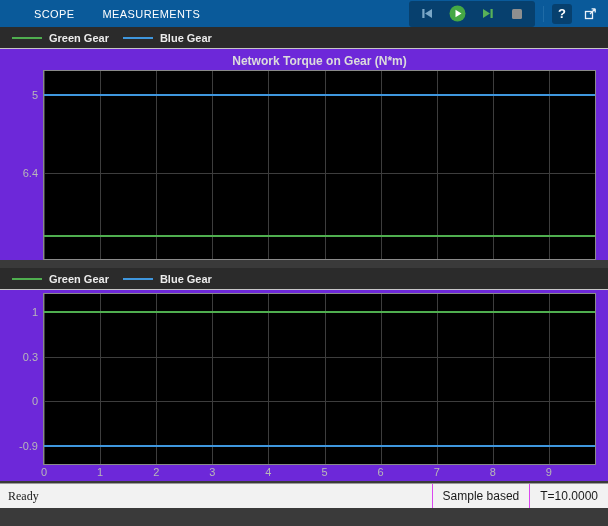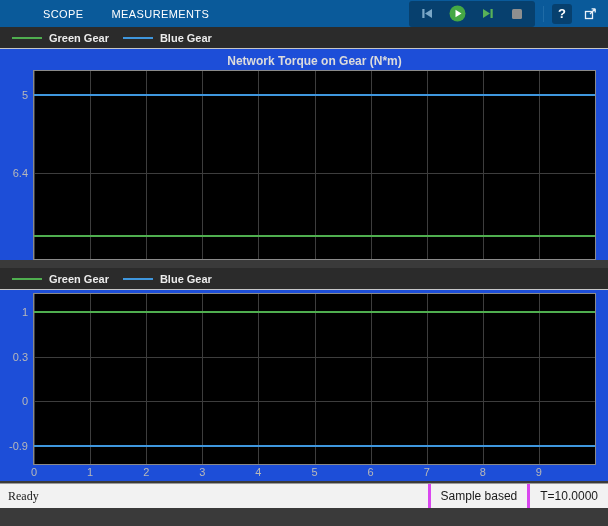--- a/index.html
+++ b/index.html
@@ -1,39 +1,39 @@
 <!DOCTYPE html>
 <html><head>
 <meta charset="utf-8">
 <style>
   * { box-sizing: border-box; margin: 0; padding: 0; }
   html,body { width:608px; height:526px; overflow:hidden; }
   body { font-family:"Liberation Sans", sans-serif; background:#3a3a3a; }
 
   
-  .toolbar { height:27px; background:#0a5a9a; display:flex; align-items:flex-end; padding-left:29px; }
+  .toolbar { height:27px; background:#0a5a9a; display:flex; align-items:flex-end; padding-left:20px; }
   .tab { color:#ffffff; font-size:11px; letter-spacing:.4px; padding:0 14px; height:100%;
          display:flex; align-items:center; cursor:default; }
   .tb-right { margin-left:auto; display:flex; align-items:center; gap:8px; padding-right:8px; height:100%; }
   .play-group { display:flex; align-items:center; gap:10px; background:#07406e; border-radius:3px;
                 padding:3px 8px; }
   .tb-btn { background:transparent; border:none; display:flex; align-items:center; justify-content:center;
             width:20px; height:20px; cursor:pointer; padding:0; }
   .tb-btn.help { color:#ffffff; font-weight:bold; font-size:13px; background:#07406e; border-radius:3px; }
   .tb-sep { width:1px; height:16px; background:#1f6ba6; }
 
   
   .legend-row { height:22px; background:#2b2b2b; border-bottom:1px solid #c6c6c6;
                 display:flex; padding-left:12px; gap:14px; }
   .legend-item { display:flex; align-items:center; gap:7px; cursor:pointer; }
   .legend-line { width:30px; height:2px; display:inline-block; }
   .legend-label { color:#ececec; font-size:11px; font-weight:bold; }
 
   
-  .chart-section { padding-top:3px; background:#1d4ed8; }
+  .chart-section { padding-top:3px; background:#6d28d9;padding-left:10px; }
   .chart-title { margin-left:33px; margin-right:12px; height:18px; line-height:18px;
                  text-align:center; color:#dcdcdc; font-size:12px; font-weight:bold; }
   .plot-row { display:flex; }
   .y-gutter { width:33px; position:relative; }
   .y-tick { position:absolute; right:5px; color:#b8b8b8; font-size:11px; line-height:14px; white-space:nowrap; }
   .plot-area { flex:1; position:relative; background:#000000; border:1px solid #8a8a8a; overflow:hidden; }
   .plot-area.tall { height:190px; }
   .plot-area.short { height:172px; }
   .right-pad { width:12px; }
   .gridline-h { position:absolute; left:0; right:0; height:1px; background:#3d3d3d; }
@@ -44,21 +44,21 @@
   .x-labels { flex:1; position:relative; }
   .x-tick { position:absolute; top:1px; transform:translateX(-50%); color:#b8b8b8; font-size:11px; }
   .section-gap { height:8px; background:#3a3a3a; }
   .section-gap.small { height:2px; }
 
   
   .statusbar { height:25px; background:#f2f2f2; border-top:1px solid #9a9a9a;
                display:flex; align-items:center; font-size:12px; color:#1a1a1a; }
   .status-left { padding-left:8px;font-family:Liberation Serif, serif; }
   .status-right { margin-left:auto; display:flex; align-items:stretch; height:100%; }
-  .status-item { border-left:3px solid #d946ef; padding:0 10px; display:flex; align-items:center; }
+  .status-item { border-left:1px solid #d946ef; padding:0 10px; display:flex; align-items:center; }
 </style>
 </head>
 <body>
 
 <div class="toolbar">
   <div class="tab">SCOPE</div>
   <div class="tab">MEASUREMENTS</div>
 
   <div class="tb-right">
     <div class="play-group">

